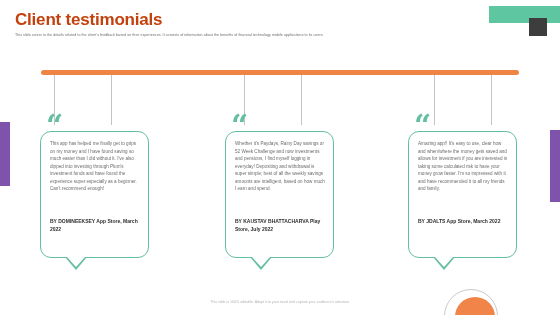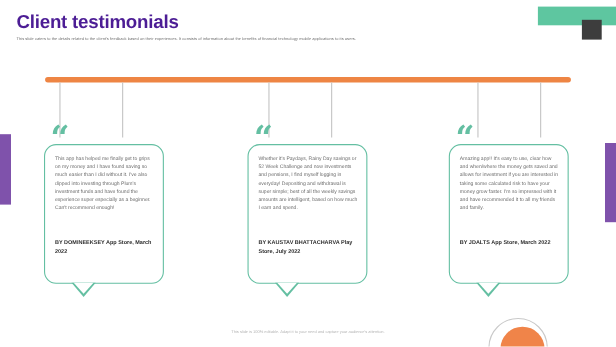--- a/index.html
+++ b/index.html
@@ -33,21 +33,21 @@
     border:1px solid #c9c9c9; border-radius:50%;
   }
   .deco-circle-fill{
     position:absolute; left:455px; top:297px; width:40px; height:40px;
     background:#f08449; border-radius:50%;
   }
 
   
   .title{
     position:absolute; left:15px; top:10px;
-    font-size:17px; font-weight:bold; color:#4c1d95;
+    font-size:17px; font-weight:bold; color:#c2410c;
     letter-spacing:-0.2px;
   }
   .subtitle{
     position:absolute; left:15px; top:33px; width:500px;
     font-size:3.6px; color:#6d6d6d; line-height:1.45;
     letter-spacing:0.05px;
   }
 
   
   .rail{

